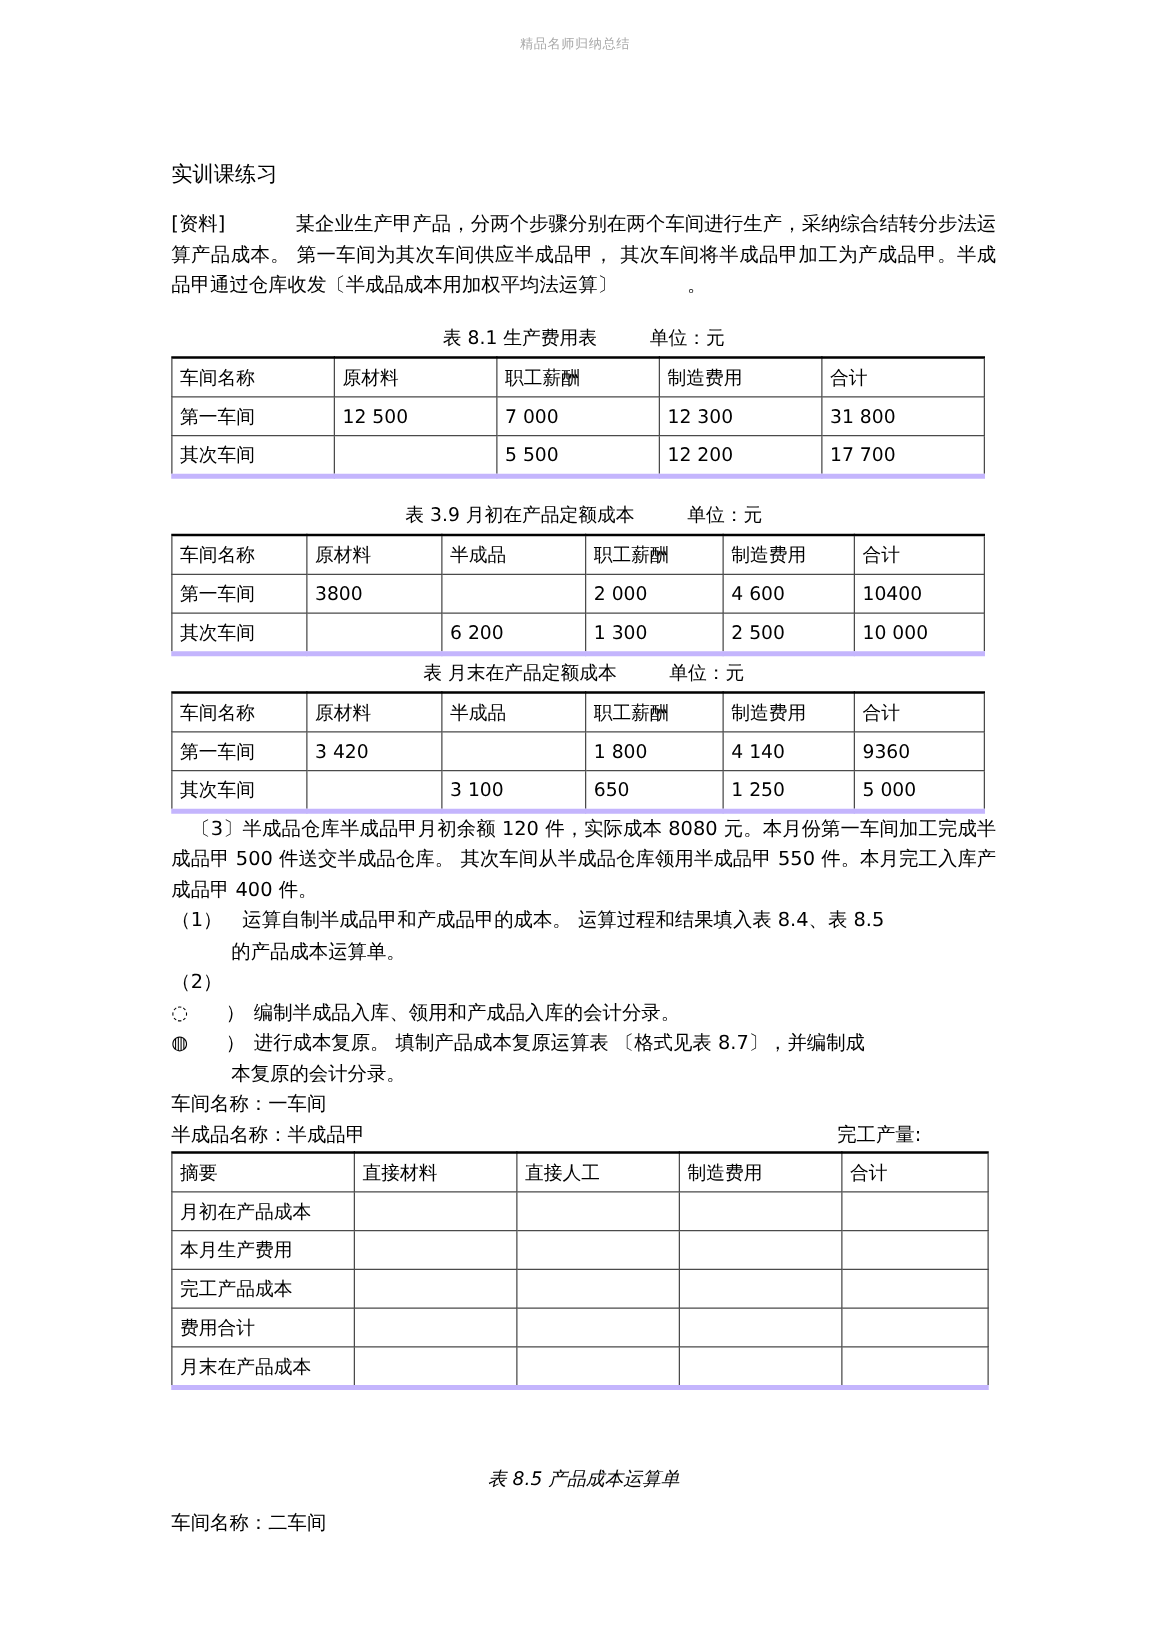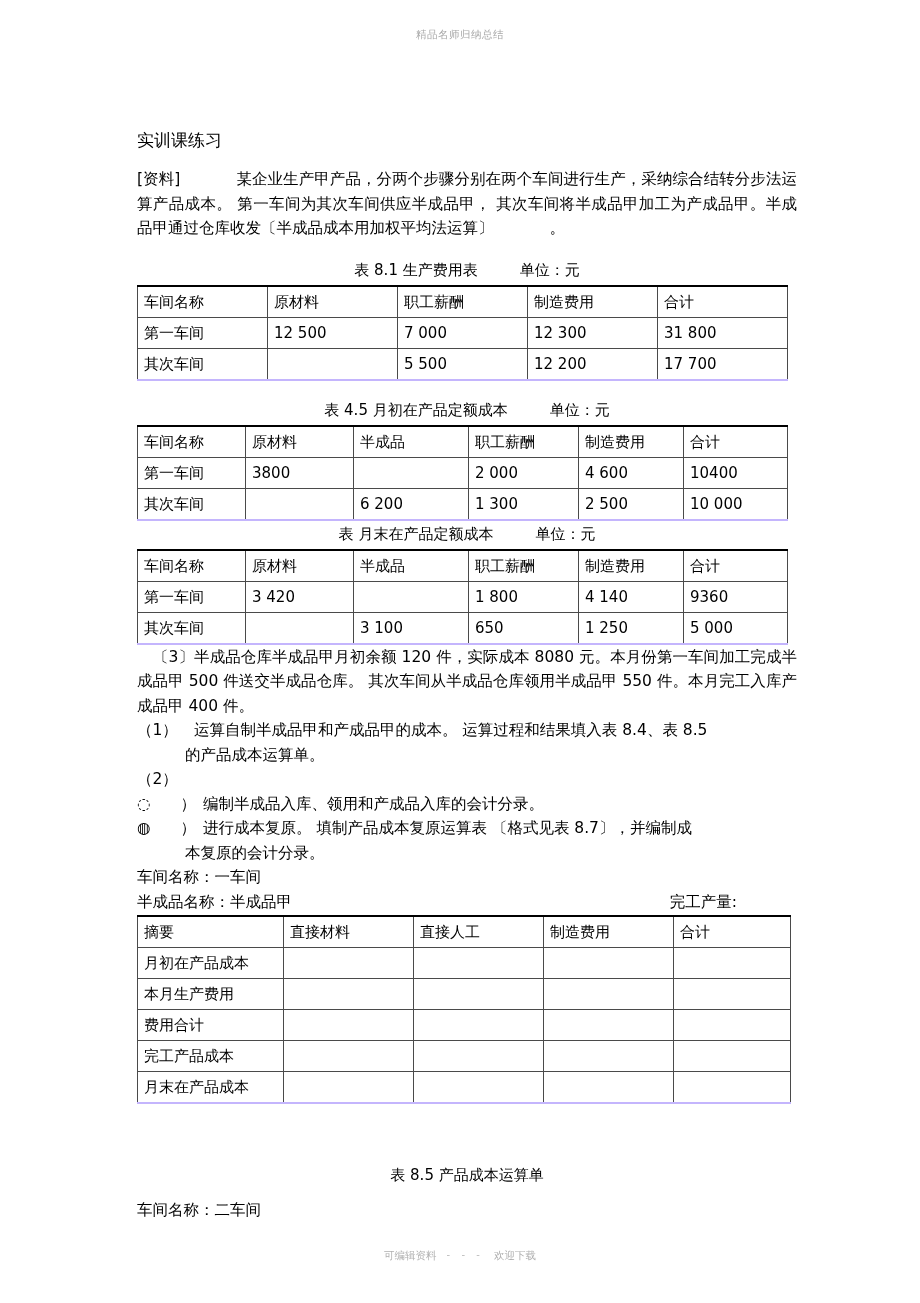--- a/index.html
+++ b/index.html
@@ -98,21 +98,21 @@
     padding: 2px 6px;
     height: 26px;
     text-align: left;
     font-weight: normal;
     vertical-align: middle;
     font-size: 15px;
     line-height: 22px;
     white-space: nowrap;
     overflow: hidden;
   }
-  table.grid { border-top: 2px solid #000; border-bottom: 2px solid #c4b5fd; }
+  table.grid { border-top: 2px solid #000; border-bottom: 4px solid #c4b5fd; }
   table.grid tr:first-child td { border-top: none; }
   table.grid tr:last-child td { border-bottom: none; }
 
   .req-line {
     font-size: 15.5px;
     line-height: 24.5px;
   }
   .req-indent {
     padding-left: 48px;
   }
@@ -178,21 +178,21 @@
           <td>其次车间</td>
           <td></td>
           <td>5 500</td>
           <td>12 200</td>
           <td>17 700</td>
         </tr>
       </tbody>
     </table>
 
     <div class="tbl-caption">
-      <span>表 4.5  月初在产品定额成本</span><span class="unit">单位：元</span>
+      <span>表 3.9  月初在产品定额成本</span><span class="unit">单位：元</span>
     </div>
     <table class="grid">
       <colgroup>
           <col style="width:108px">
           <col style="width:108px">
           <col style="width:115px">
           <col style="width:110px">
           <col style="width:105px">
           <col style="width:104px">
         </colgroup>
@@ -316,49 +316,46 @@
           <td></td>
         </tr>
         <tr>
           <td>本月生产费用</td>
           <td></td>
           <td></td>
           <td></td>
           <td></td>
         </tr>
         <tr>
+          <td>完工产品成本</td>
+          <td></td>
+          <td></td>
+          <td></td>
+          <td></td>
+        </tr>
+        <tr>
           <td>费用合计</td>
-          <td></td>
-          <td></td>
-          <td></td>
-          <td></td>
-        </tr>
-        <tr>
-          <td>完工产品成本</td>
           <td></td>
           <td></td>
           <td></td>
           <td></td>
         </tr>
         <tr>
           <td>月末在产品成本</td>
           <td></td>
           <td></td>
           <td></td>
           <td></td>
         </tr>
       </tbody>
     </table>
 
     <div class="spacer-lg"></div>
 
-    <div class="tbl-caption" style="margin-top:18px;">表 8.5 产品成本运算单</div>
+    <div class="tbl-caption" style="margin-top:18px;font-style:italic;">表 8.5 产品成本运算单</div>
     <div class="form-meta" style="margin-top:10px;">
       <span>车间名称：</span><span>二车间</span>
     </div>
 
   </div>
 
-  <div class="watermark-bottom">
-    <span>可编辑资料</span><span class="dashes">- - -</span><span>欢迎下载</span>
-  </div>
 
 </div>
 
 </body></html>

